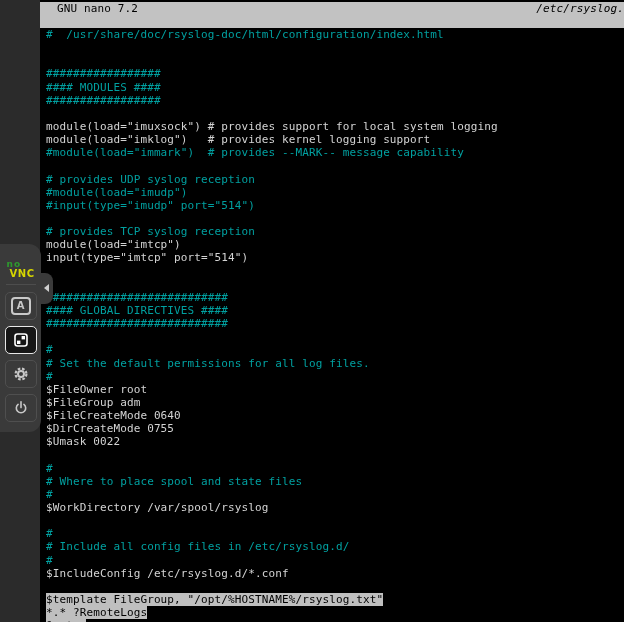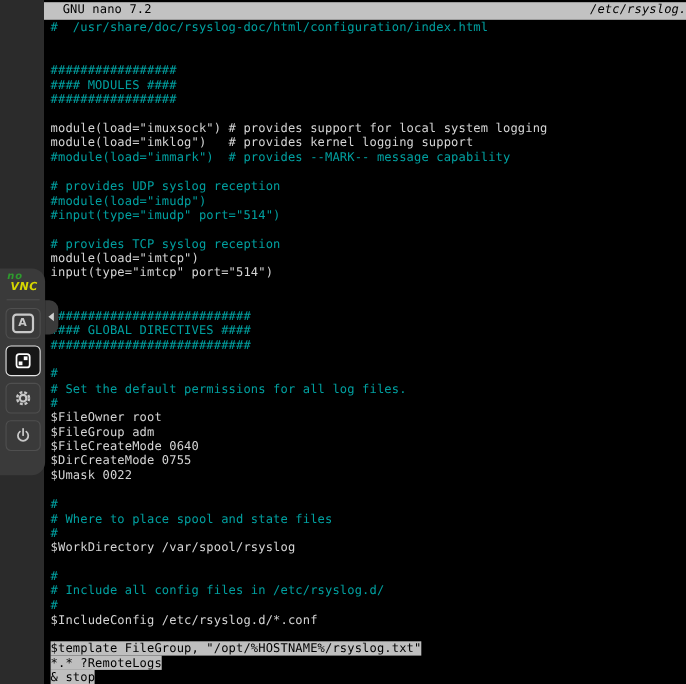--- a/index.html
+++ b/index.html
@@ -6,42 +6,42 @@
   body{
     width:624px;height:622px;position:relative;overflow:hidden;
     background:#000;font-family:"DejaVu Sans Mono",monospace;
   }
   
   .left-strip{position:absolute;left:0;top:0;width:40px;height:622px;background:#2b2b2b;}
 
   
   .terminal{position:absolute;left:40px;top:0;width:584px;height:622px;background:#000;}
   .titlebar{
-    margin-top:2px;height:16px;background:#c2c2c2;color:#000;
+    margin-top:2px;height:26px;background:#c2c2c2;color:#000;
     font-size:11px;line-height:13px;letter-spacing:0.12px;white-space:pre;
     display:flex;justify-content:space-between;
   }
   .titlebar .tb-left{padding-left:17px;}
   .titlebar .tb-right{text-align:right;font-style:italic;}
   #editor-lines{padding-top:0;}
   .line{
     height:13.15px;font-size:11px;line-height:13.15px;letter-spacing:0.12px;
     white-space:pre;padding-left:6px;
   }
   .line.comment{color:#00a0a0;}
   .line.code{color:#d4d4d4;}
   .line.selected .seg{background:#bfbfbf;color:#000;}
 
   
   .vnc-panel{
     position:absolute;left:0;top:244px;width:41px;height:188px;
     background:#3a3a3a;border-radius:0 12px 12px 0;
     display:flex;flex-direction:column;align-items:center;z-index:3;
   }
-  .logo{margin-top:5px;text-align:left;width:28px;font-family:"DejaVu Sans",sans-serif;font-weight:bold;font-style:italic;}
+  .logo{margin-top:17px;text-align:left;width:28px;font-family:"DejaVu Sans",sans-serif;font-weight:bold;}
   .logo .logo-no{display:block;color:#2e9b2e;font-size:9px;line-height:7px;letter-spacing:1px;}
   .logo .logo-vnc{display:block;color:#d6d600;font-size:10px;line-height:11px;letter-spacing:0.5px;text-align:right;}
   .panel-divider{width:30px;height:1px;background:#4d4d4d;margin:5px 0 4px 0;}
   .vnc-btn{
     width:30px;height:26px;margin:3px 0;border:1px solid #4f4f4f;border-radius:5px;
     background:transparent;display:flex;align-items:center;justify-content:center;cursor:pointer;
   }
   .vnc-btn.active{background:#161616;border:1px solid #e6e6e6;}
   .akey{
     width:16px;height:14px;border:2px solid #c9c9c9;border-radius:4px;

